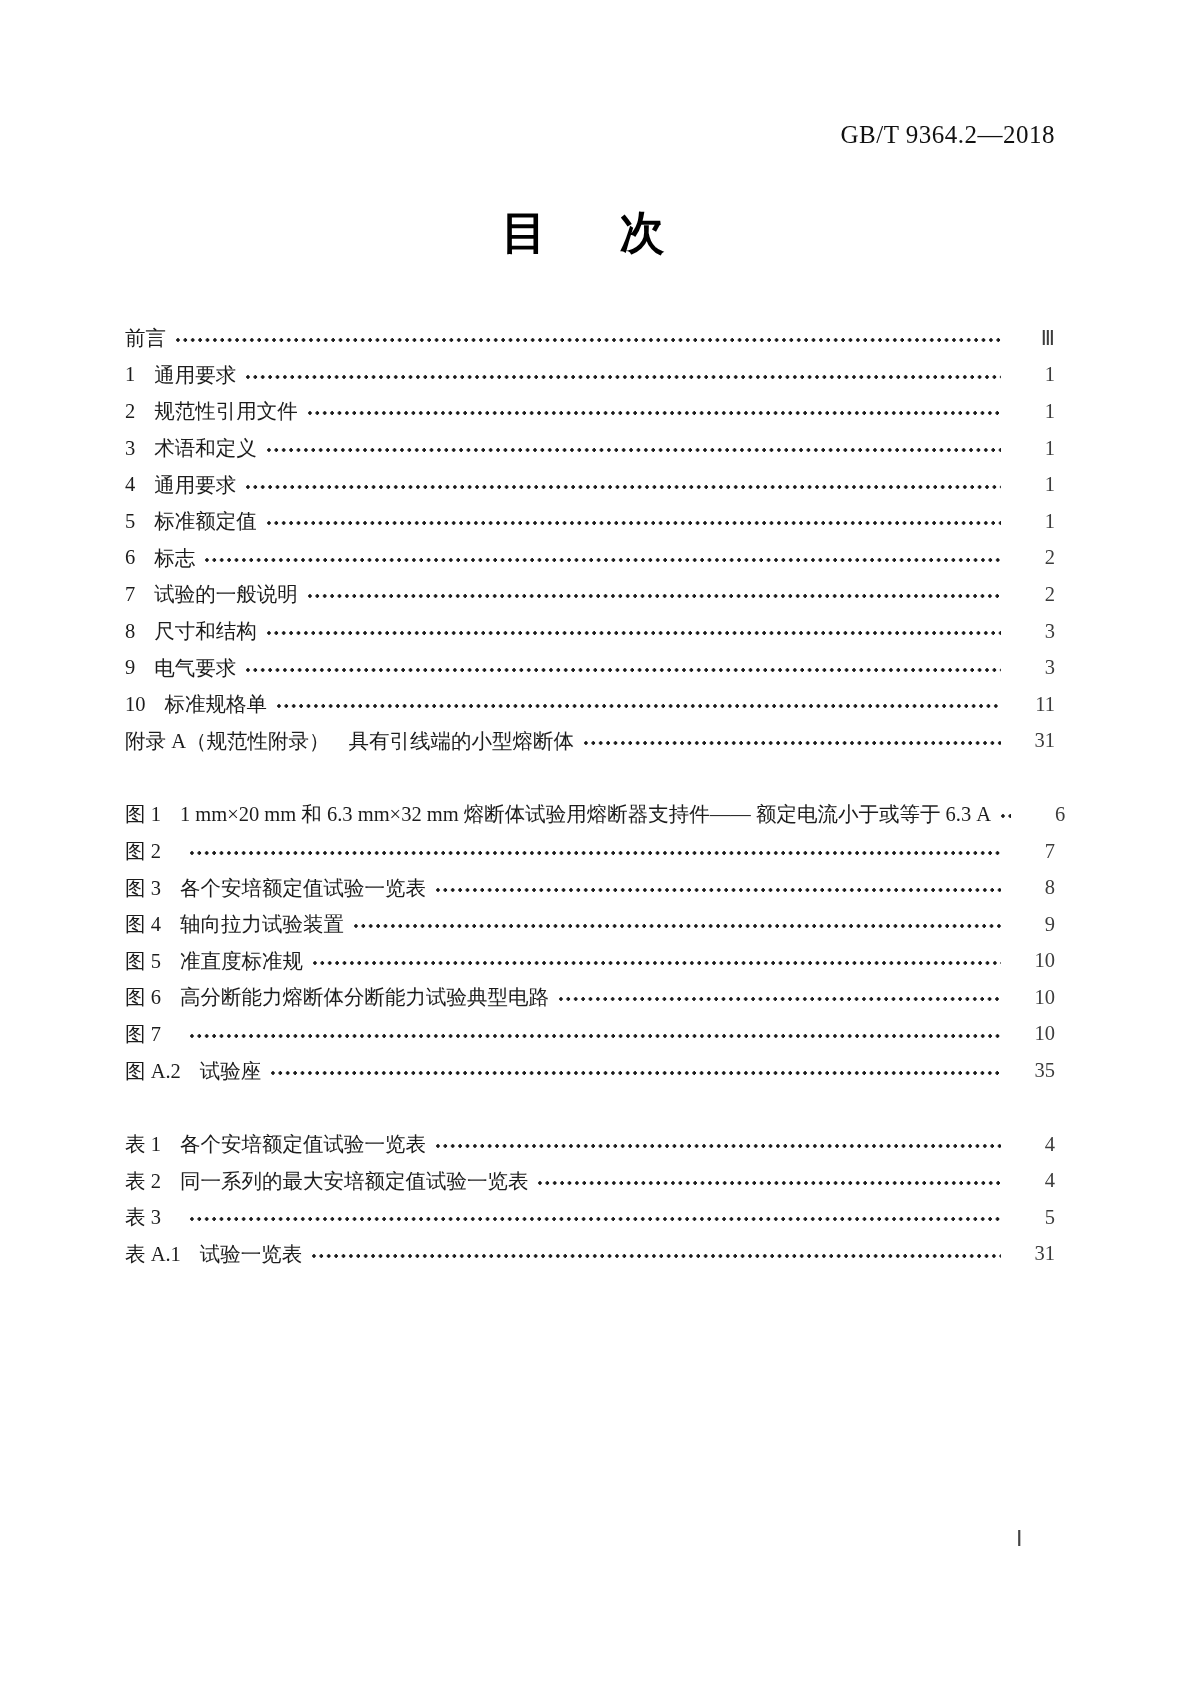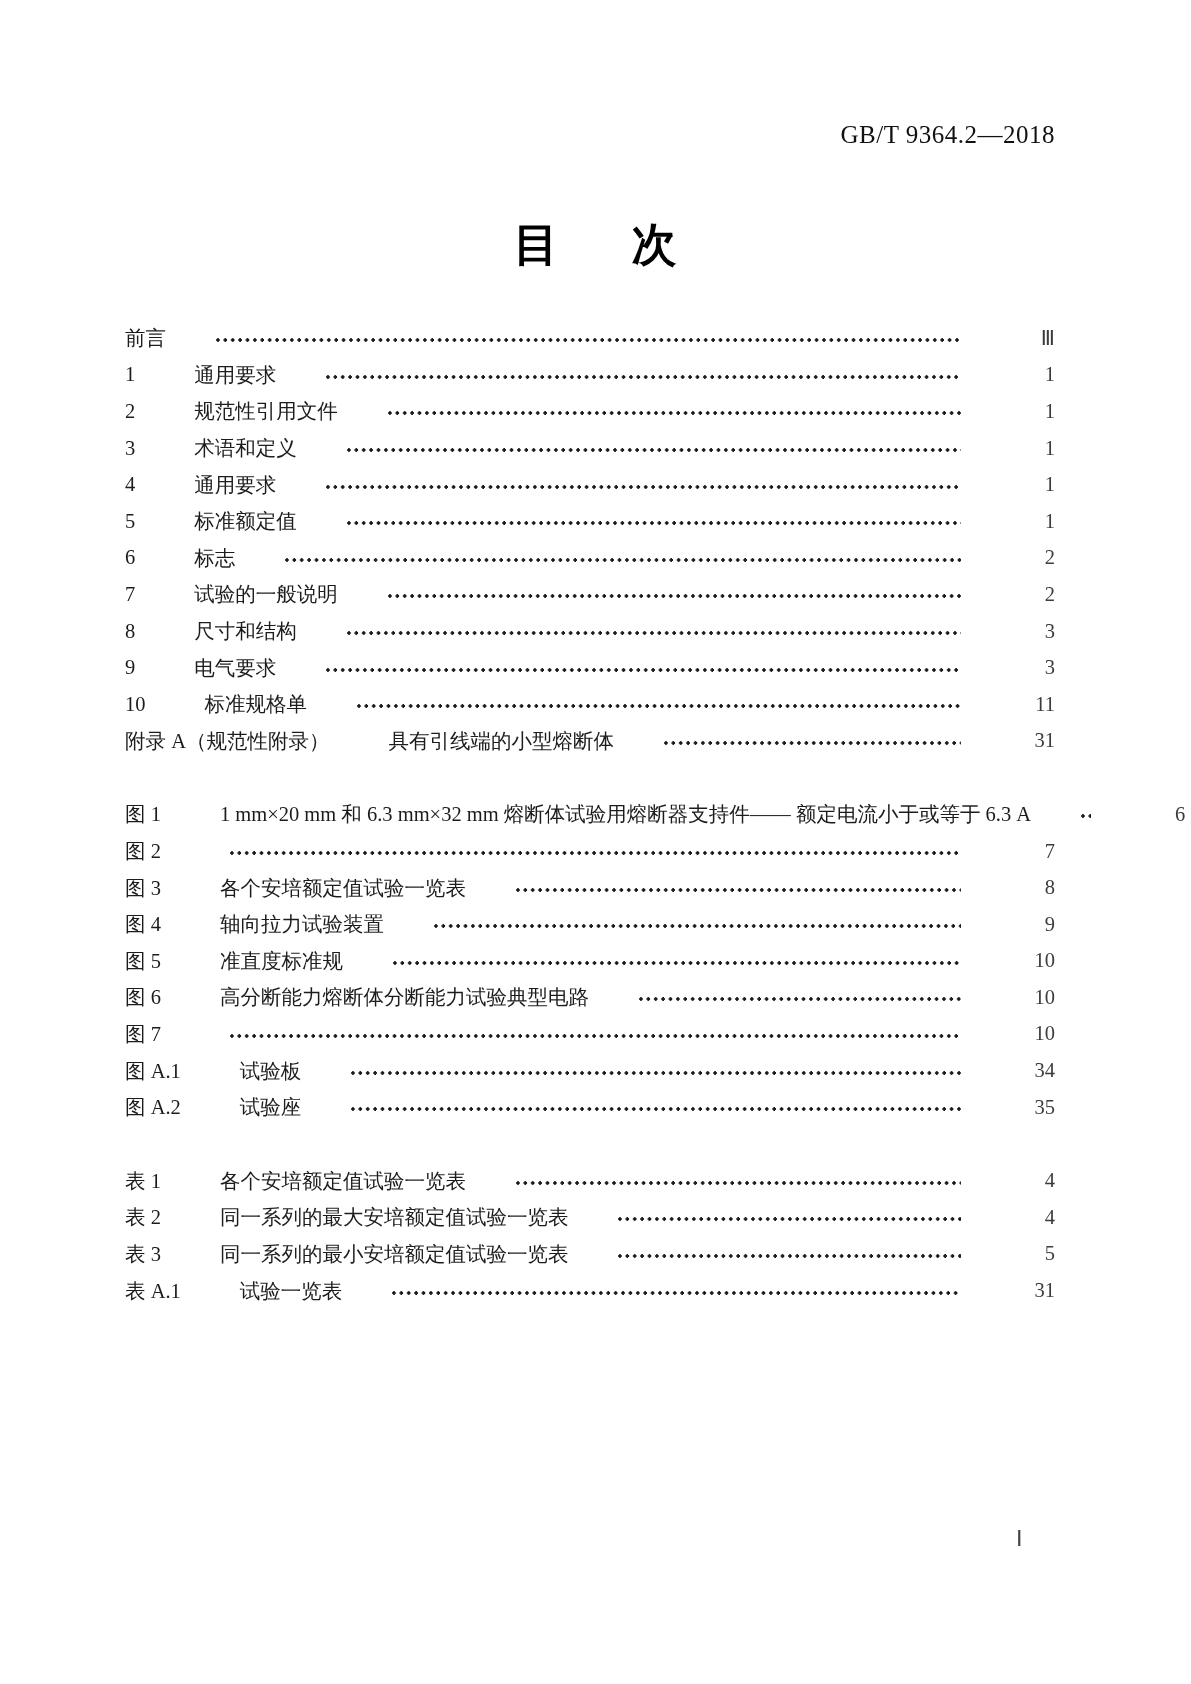--- a/index.html
+++ b/index.html
@@ -29,38 +29,37 @@
     position: absolute;
     top: 203px;
     left: 125px;
     width: 930px;
     text-align: center;
     font-family: "Liberation Sans", sans-serif;
     font-size: 45px;
     font-weight: 700;
     letter-spacing: 14px;
     color: #000;
-    margin: 12px;
+    margin: 0;
   }
   .toc {
     position: absolute;
     top: 320px;
     left: 125px;
     width: 930px;
   }
   .toc-group + .toc-group {
     margin-top: 37px;
   }
   .row {
     display: flex;
     align-items: center;
     height: 36.6px;
     font-size: 20.5px;
     white-space: nowrap;
-    gap: 40px;
   }
   .num {
     flex: 0 0 auto;
     margin-right: 19px;
   }
   .num:empty {
     display: none;
     margin: 0;
   }
   .label {
@@ -227,26 +226,20 @@
     <span class="leader"></span>
     <span class="pagenum">10</span>
   </div>
 
   <div class="row">
     <span class="num">图 7</span>
     <span class="leader"></span>
     <span class="pagenum">10</span>
   </div>
 
-  <div class="row">
-    <span class="num">图 A.1</span>
-    <span class="label">试验板</span>
-    <span class="leader"></span>
-    <span class="pagenum">34</span>
-  </div>
 
   <div class="row">
     <span class="num">图 A.2</span>
     <span class="label">试验座</span>
     <span class="leader"></span>
     <span class="pagenum">35</span>
   </div>
 
 </div>
   <div class="toc-group">
@@ -259,21 +252,20 @@
 
   <div class="row">
     <span class="num">表 2</span>
     <span class="label">同一系列的最大安培额定值试验一览表</span>
     <span class="leader"></span>
     <span class="pagenum">4</span>
   </div>
 
   <div class="row">
     <span class="num">表 3</span>
-    <span class="label">同一系列的最小安培额定值试验一览表</span>
     <span class="leader"></span>
     <span class="pagenum">5</span>
   </div>
 
   <div class="row">
     <span class="num">表 A.1</span>
     <span class="label">试验一览表</span>
     <span class="leader"></span>
     <span class="pagenum">31</span>
   </div>

